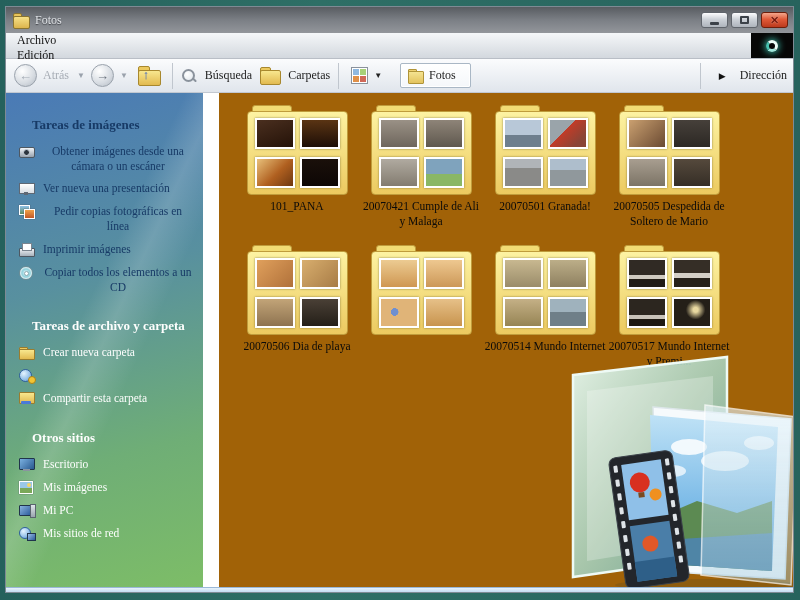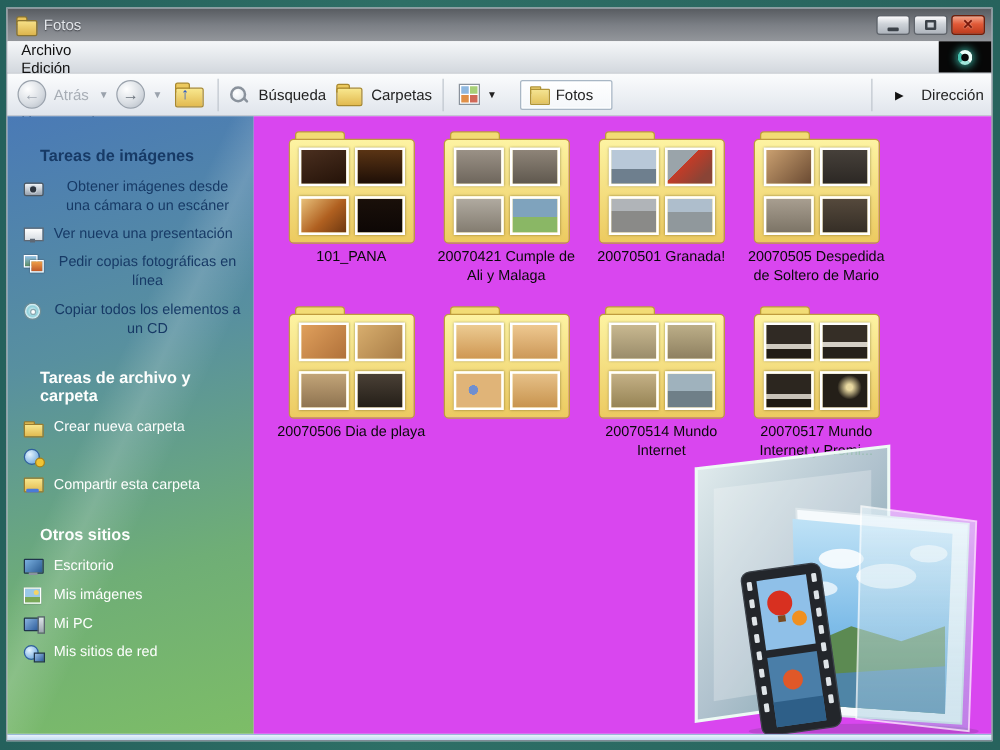--- a/index.html
+++ b/index.html
@@ -1,20 +1,20 @@
 <!DOCTYPE html>
 <html><head>
 <meta charset="utf-8">
 <style>
   * { margin:0; padding:0; box-sizing:border-box; }
   html,body { width:800px; height:600px; overflow:hidden; }
   body { font-family:"Liberation Sans", sans-serif; }
 
   .stage { position:relative; width:800px; height:600px;
-    background:linear-gradient(90deg,#25615c,#2e6f66 40%,#27635d); }
+    background:linear-gradient(90deg,#25615c,#2e6f66 40%,#27635d);font-family:Liberation Serif, serif; }
 
   .win { position:absolute; left:5px; top:6px; width:789px; height:587px;
     display:flex; flex-direction:column; border:1px solid #7e8a94; background:#fff; }
 
   
   .titlebar { height:26px; flex:0 0 26px; display:flex; align-items:center;
     background:linear-gradient(#585c61,#7b7f85 50%,#93969b);
     padding:0 5px 0 7px; }
   .title-folder { position:relative; width:16px; height:14px; margin-right:6px; }
   .title-folder::before { content:""; position:absolute; left:0; top:0; width:7px; height:5px;
@@ -153,22 +153,22 @@
     background:linear-gradient(135deg,#8ab4e0,#2a5a9a); border:1px solid #20344c; border-radius:1px; }
   .ic-mypc::after { content:""; position:absolute; left:12px; top:2px; width:4px; height:12px;
     background:linear-gradient(#dfe5ea,#9aa4ae); border:1px solid #5a646e; }
   .ic-network::before { content:""; position:absolute; left:1px; top:2px; width:10px; height:10px;
     border-radius:50%; border:1px solid #2f5f9e;
     background:radial-gradient(circle at 35% 32%,#e4f4ff,#5a9ad8); }
   .ic-network::after { content:""; position:absolute; left:9px; top:8px; width:7px; height:6px;
     background:linear-gradient(135deg,#9ac0e8,#2a5a9a); border:1px solid #20344c; }
 
   
-  .content { position:relative; flex:1; background:#d946ef; overflow:hidden;
-    padding:12px 0 16px 16px; }
+  .content { position:relative; flex:1; background:#a16207; overflow:hidden;
+    padding:12px 0 16px 16px;margin-left:16px; }
   .grid { display:flex; flex-wrap:wrap; width:500px; }
   .fitem { width:124px; height:140px; display:flex; flex-direction:column; align-items:center; }
   .fico { position:relative; width:101px; height:90px; flex:0 0 90px; }
   .fico .ftab { position:absolute; left:5px; top:0; width:40px; height:9px;
     background:#f2dc74; border:1px solid #bf9c3c; border-radius:3px 3px 0 0; }
   .fico .fbody { position:absolute; left:0; top:6px; right:0; bottom:0;
     background:linear-gradient(#fdf3a2,#ecca60); border:1px solid #bf9c3c; border-radius:4px;
     padding:6px 7px; display:grid; grid-template:1fr 1fr / 1fr 1fr; column-gap:5px; row-gap:8px; }
   .thumb { border:2px solid #fff; box-shadow:0 0 2px rgba(60,50,10,.55); }
   .flabel { margin-top:4px; font-size:11.5px; line-height:1.3; color:#0a0a0a; text-align:center; }
@@ -273,20 +273,24 @@
           <div class="sb-item">
             <span class="ic ic-screen"></span>
             <span class="txt">Ver nueva una presentación</span>
           </div>
 
           <div class="sb-item">
             <span class="ic ic-prints"></span>
             <span class="txt">Pedir copias fotográficas en línea</span>
           </div>
 
+          <div class="sb-item">
+            <span class="ic ic-printer"></span>
+            <span class="txt">Imprimir imágenes</span>
+          </div>
 
           <div class="sb-item">
             <span class="ic ic-cd"></span>
             <span class="txt">Copiar todos los elementos a un CD</span>
           </div>
         </div>
           </div>
 
           <div class="sb-sec sec-green">
             <div class="sb-head">Tareas de archivo y carpeta</div>

